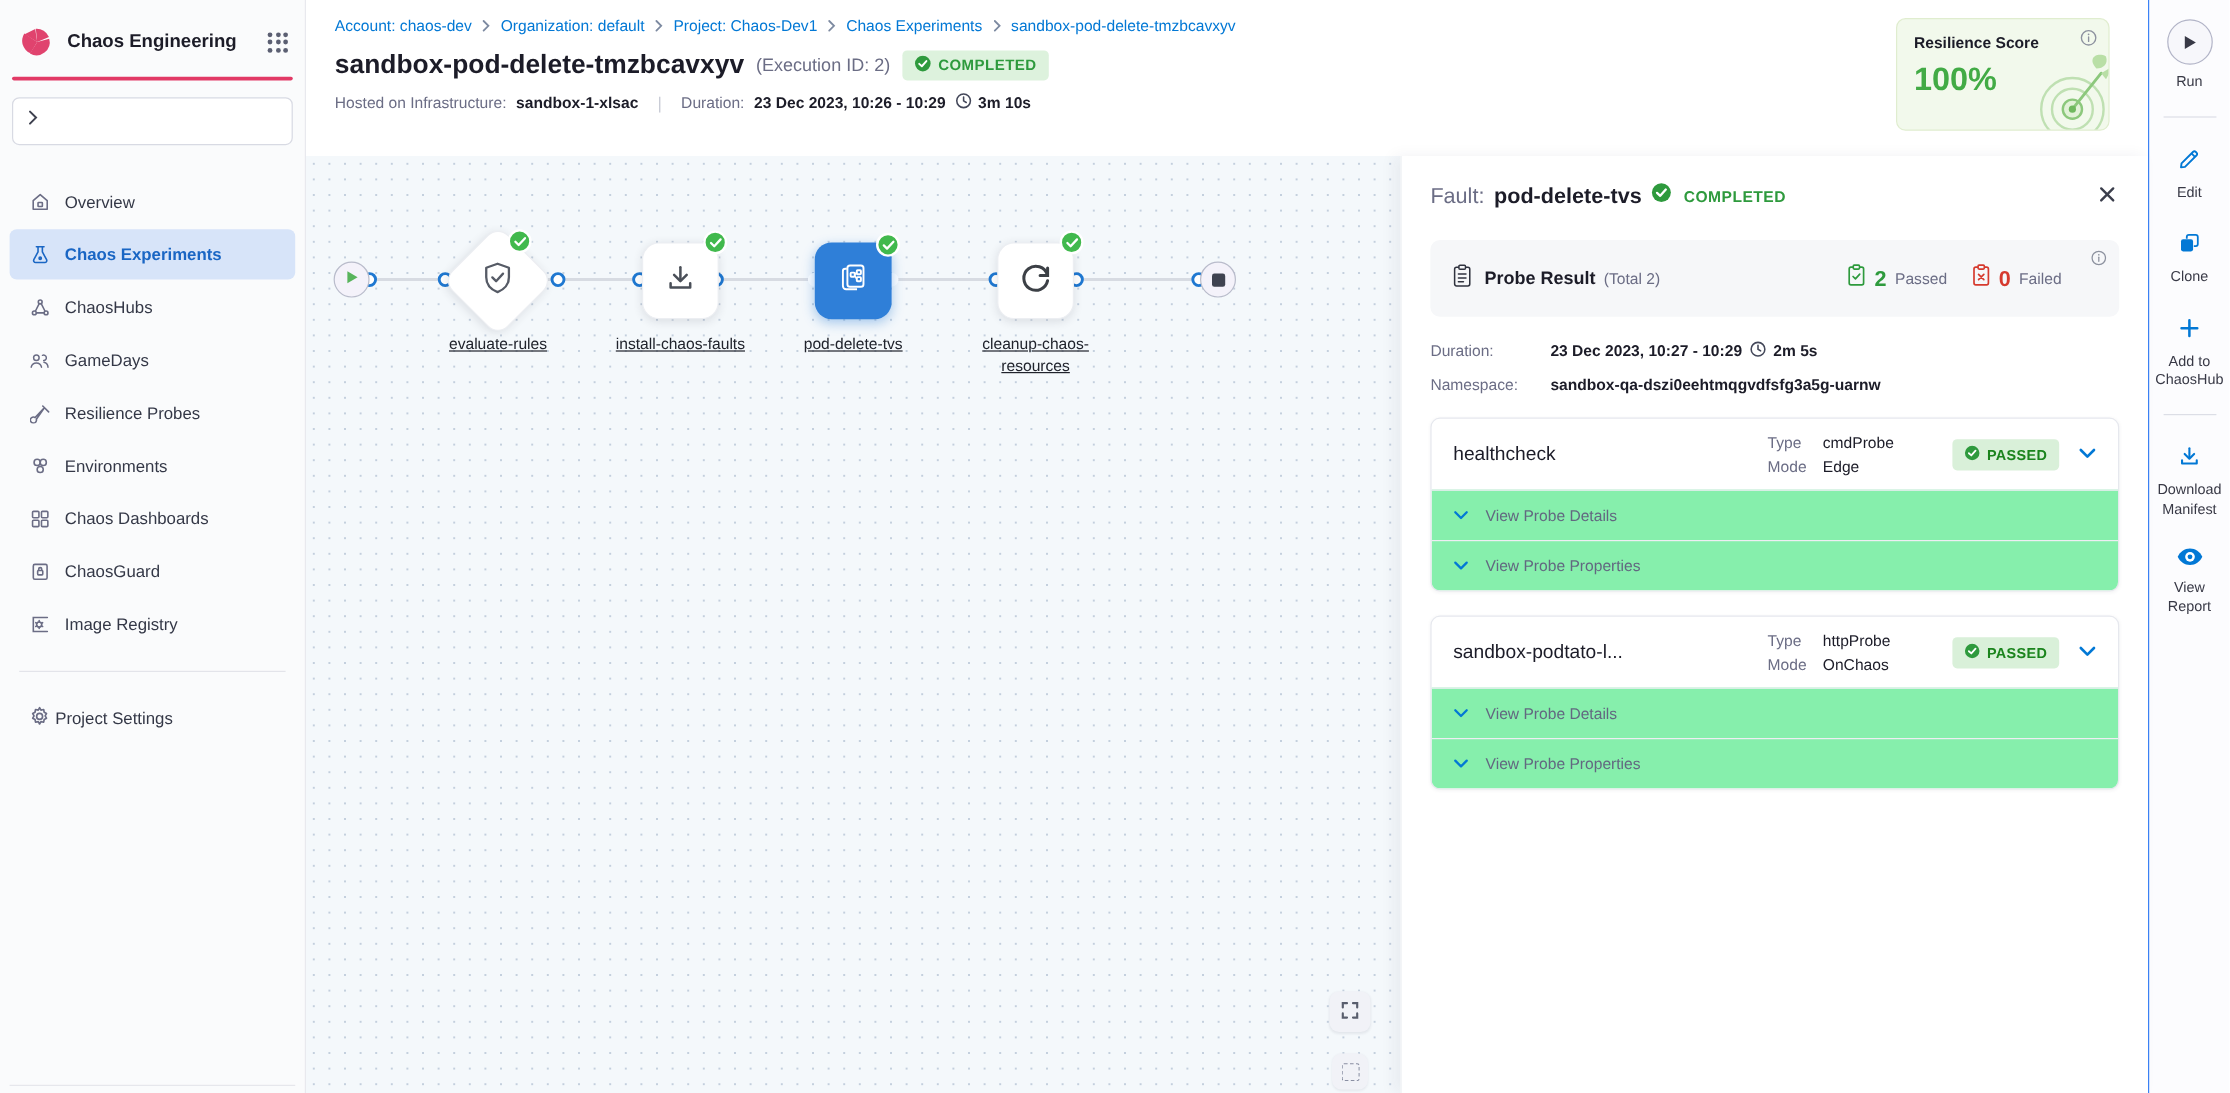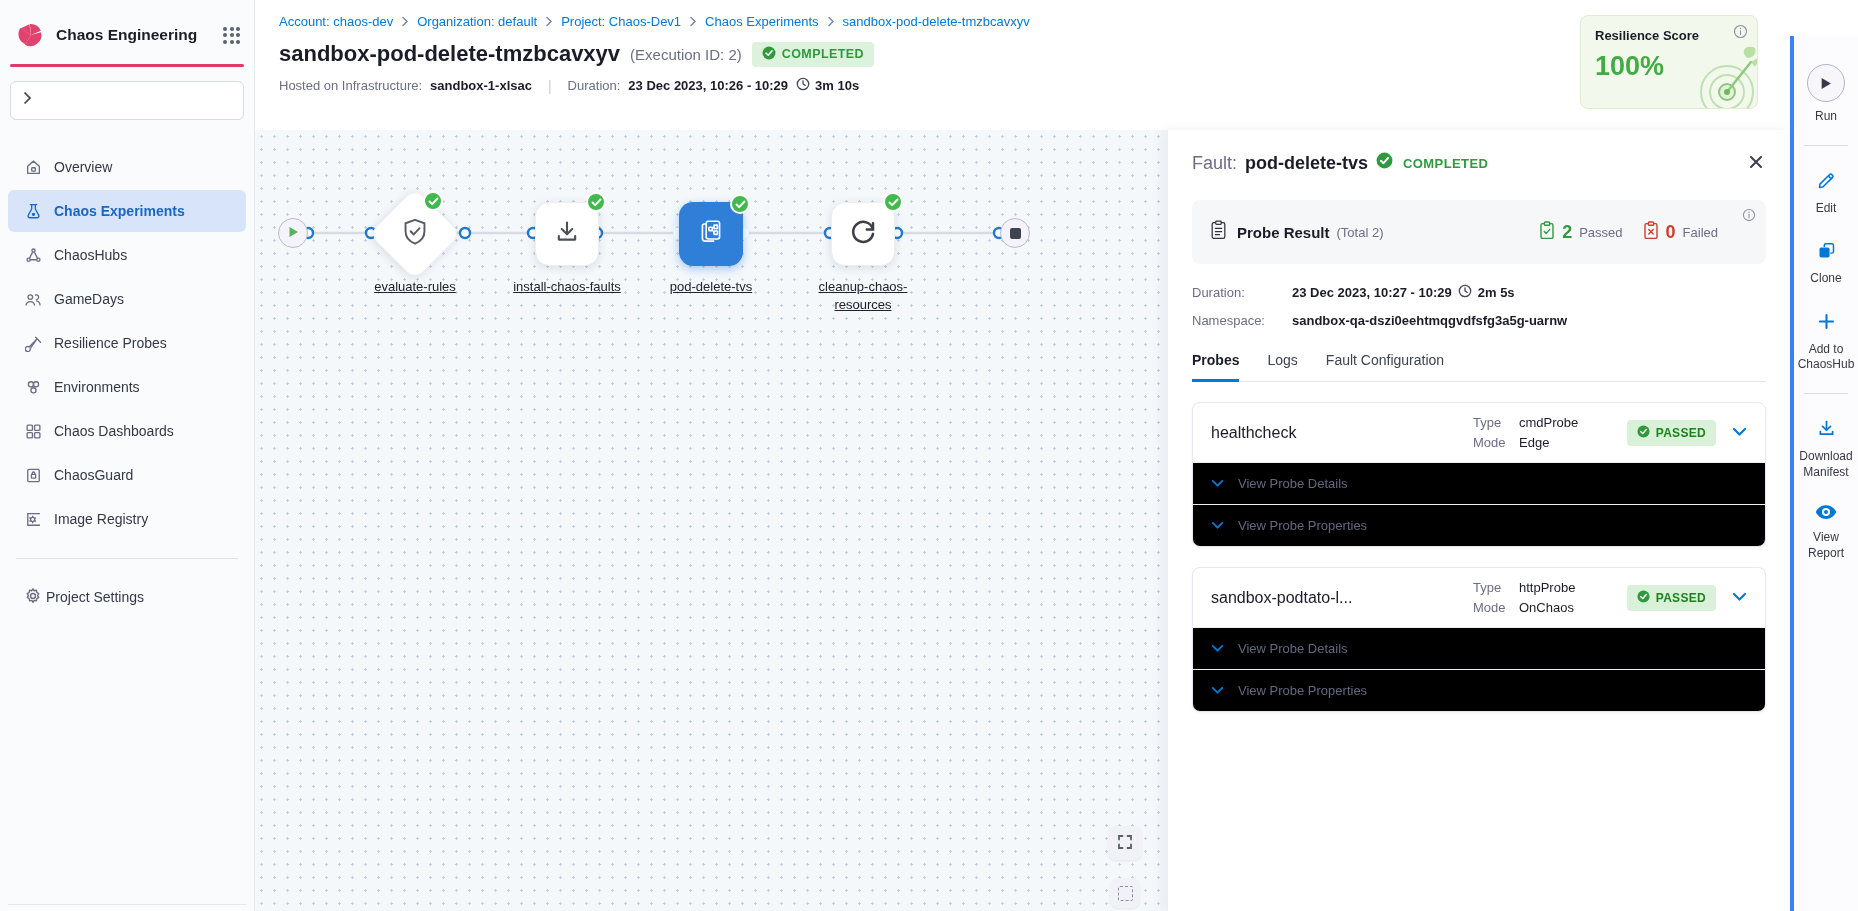--- a/index.html
+++ b/index.html
@@ -102,26 +102,26 @@
   .tab.active { font-weight:bold; color:#1c1c28; border-bottom-color:#0278d5; }
 
   .probe-card { margin-top:20px; border:1px solid #e6e8ee; border-radius:8px; overflow:hidden; box-shadow:0 1px 3px rgba(40,41,61,.05); background:#fff; }
   .pc-head { display:flex; align-items:center; padding:12px 18px; min-height:58px; }
   .probe-name { font-size:16px; color:#1c1c28; width:262px; white-space:nowrap; overflow:hidden; }
   .typemode { display:grid; grid-template-columns:46px auto; row-gap:5px; font-size:13px; }
   .tm-label { color:#6b6d85; }
   .tm-value { color:#1c1c28; }
   .passed-badge { margin-left:auto; display:inline-flex; align-items:center; gap:6px; background:#d9f0d9; border-radius:4px; padding:5px 10px; font-size:12px; font-weight:bold; color:#1b841d; letter-spacing:.3px; }
   .pc-chevron { margin-left:16px; background:none; border:none; cursor:pointer; display:flex; }
-  .pc-body { background:#000000; border-top:1px solid #edeef3; }
+  .pc-body { background:#86efac; border-top:1px solid #edeef3; }
   .pc-row { display:flex; align-items:center; gap:14px; padding:13px 18px; font-size:13px; color:#626880; cursor:pointer; }
   .pc-row + .pc-row { border-top:1px solid #edeef3; }
 
   
-  .rail { width:68px; min-width:68px; background:#fcfcfe; border-left:4px solid #3b82f6; display:flex; flex-direction:column; align-items:center; padding-top:28px;margin-top:36px; }
+  .rail { width:68px; min-width:68px; background:#fcfcfe; border-left:1px solid #3b82f6; display:flex; flex-direction:column; align-items:center; padding-top:16px; }
   .rail-btn { background:none; border:none; display:flex; flex-direction:column; align-items:center; gap:7px; cursor:pointer; margin-bottom:24px; }
   .rail-label { font-size:12px; color:#383946; line-height:1.3; text-align:center; width:64px; }
   .run-circle { width:38px; height:38px; border-radius:50%; border:1.5px solid #b2b4c7; background:#f7f7fb; display:flex; align-items:center; justify-content:center; }
   .rail-div { width:44px; height:1px; background:#dcdee6; margin:-4px 0 24px 0; }
 </style>
 </head>
 <body>
 
 <div class="app">
 
@@ -514,25 +514,20 @@
                   </svg></span>
               <span>2m 5s</span>
             </span>
           </div>
           <div class="meta-row">
             <span class="meta-label">Namespace:</span>
             <span class="meta-value">sandbox-qa-dszi0eehtmqgvdfsfg3a5g-uarnw</span>
           </div>
         </div>
 
-        <div class="tabs">
-          <div class="tab active">Probes</div>
-          <div class="tab">Logs</div>
-          <div class="tab">Fault Configuration</div>
-        </div>
 
         <div class="probe-card">
           <div class="pc-head">
             <span class="probe-name">healthcheck</span>
             <div class="typemode">
               <span class="tm-label">Type</span>
               <span class="tm-value">cmdProbe</span>
               <span class="tm-label">Mode</span>
               <span class="tm-value">Edge</span>
             </div>

